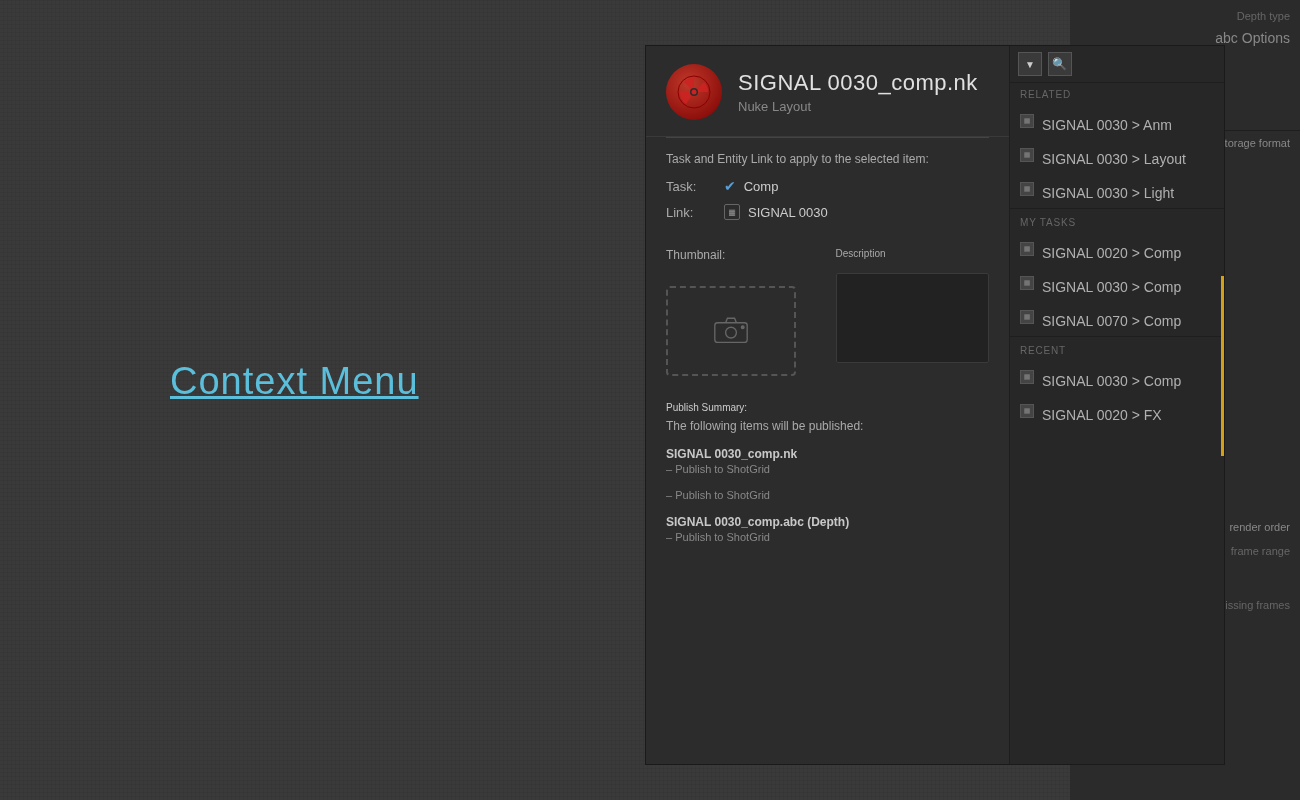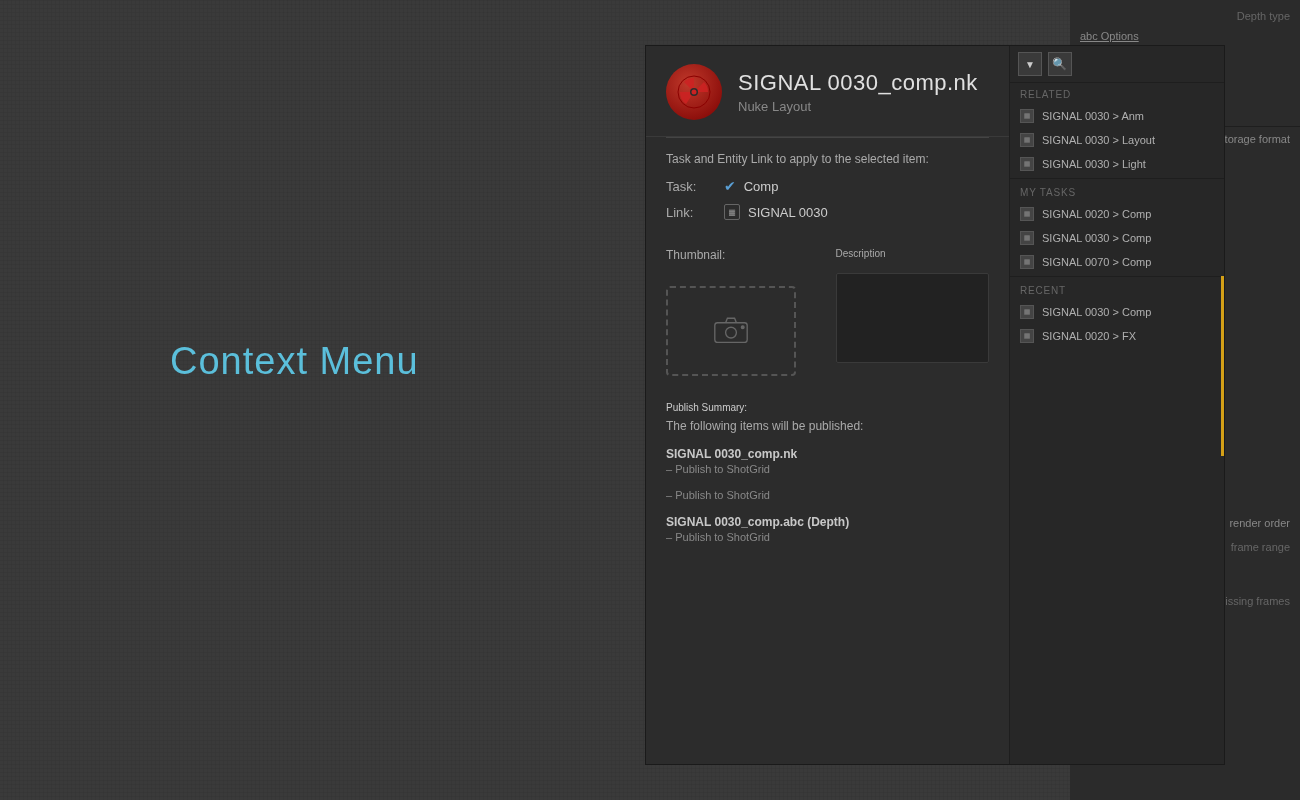--- a/index.html
+++ b/index.html
@@ -24,25 +24,26 @@
       );
       font-family: 'Segoe UI', Arial, sans-serif;
       overflow: hidden;
       position: relative;
     }
 
     
     .context-menu-label {
       position: absolute;
       left: 170px;
-      top: 340px;
+      top: 360px;
       color: #5bbfdb;
       font-size: 38px;
       font-weight: 300;
       letter-spacing: 1px;
+      text-decoration: underline;
     }
 
     
     .main-dialog {
       position: absolute;
       left: 645px;
       top: 45px;
       width: 580px;
       height: 720px;
       background-color: #2c2c2c;
@@ -320,24 +321,25 @@
       display: flex;
       align-items: center;
       justify-content: center;
       font-size: 7px;
       color: #888;
       flex-shrink: 0;
     }
 
     .dd-item .item-text {
       color: #b0b0b0;
-      font-size: 11px;
+      font-size: 14px;
       white-space: nowrap;
       overflow: hidden;
       text-overflow: ellipsis;
+      margin-top: 8px;
     }
 
     .dd-section-divider {
       height: 1px;
       background: #1e1e1e;
       margin: 2px 0;
     }
 
     
     .far-right-panel {
@@ -349,21 +351,21 @@
       background: #2b2b2b;
     }
   </style>
 </head>
 <body>
 
 <div class="context-menu-label">Context Menu</div>
 
 <div class="far-right-panel">
   <div style="padding:10px 10px 4px; text-align:right; color:#666; font-size:11px;">Depth type</div>
-  <div style="text-align:left; padding:4px 10px; color:#888; font-size:11px;text-decoration:underline;">abc Options</div>
+  <div style="text-align:right; padding:4px 10px; color:#888; font-size:14px;">abc Options</div>
   <div style="height:1px; background:#1e1e1e; margin:80px 0 0;"></div>
   <div style="text-align:right; padding:6px 10px; color:#888; font-size:11px;">storage format</div>
 
   <div style="height:360px;"></div>
   <div style="text-align:right; padding:6px 10px; color:#888; font-size:11px;">render order</div>
   <div style="text-align:right; padding:6px 10px; color:#666; font-size:11px;">frame range</div>
   <div style="height:30px;"></div>
   <div style="text-align:right; padding:6px 10px; color:#666; font-size:11px;">missing frames</div>
 </div>
 

